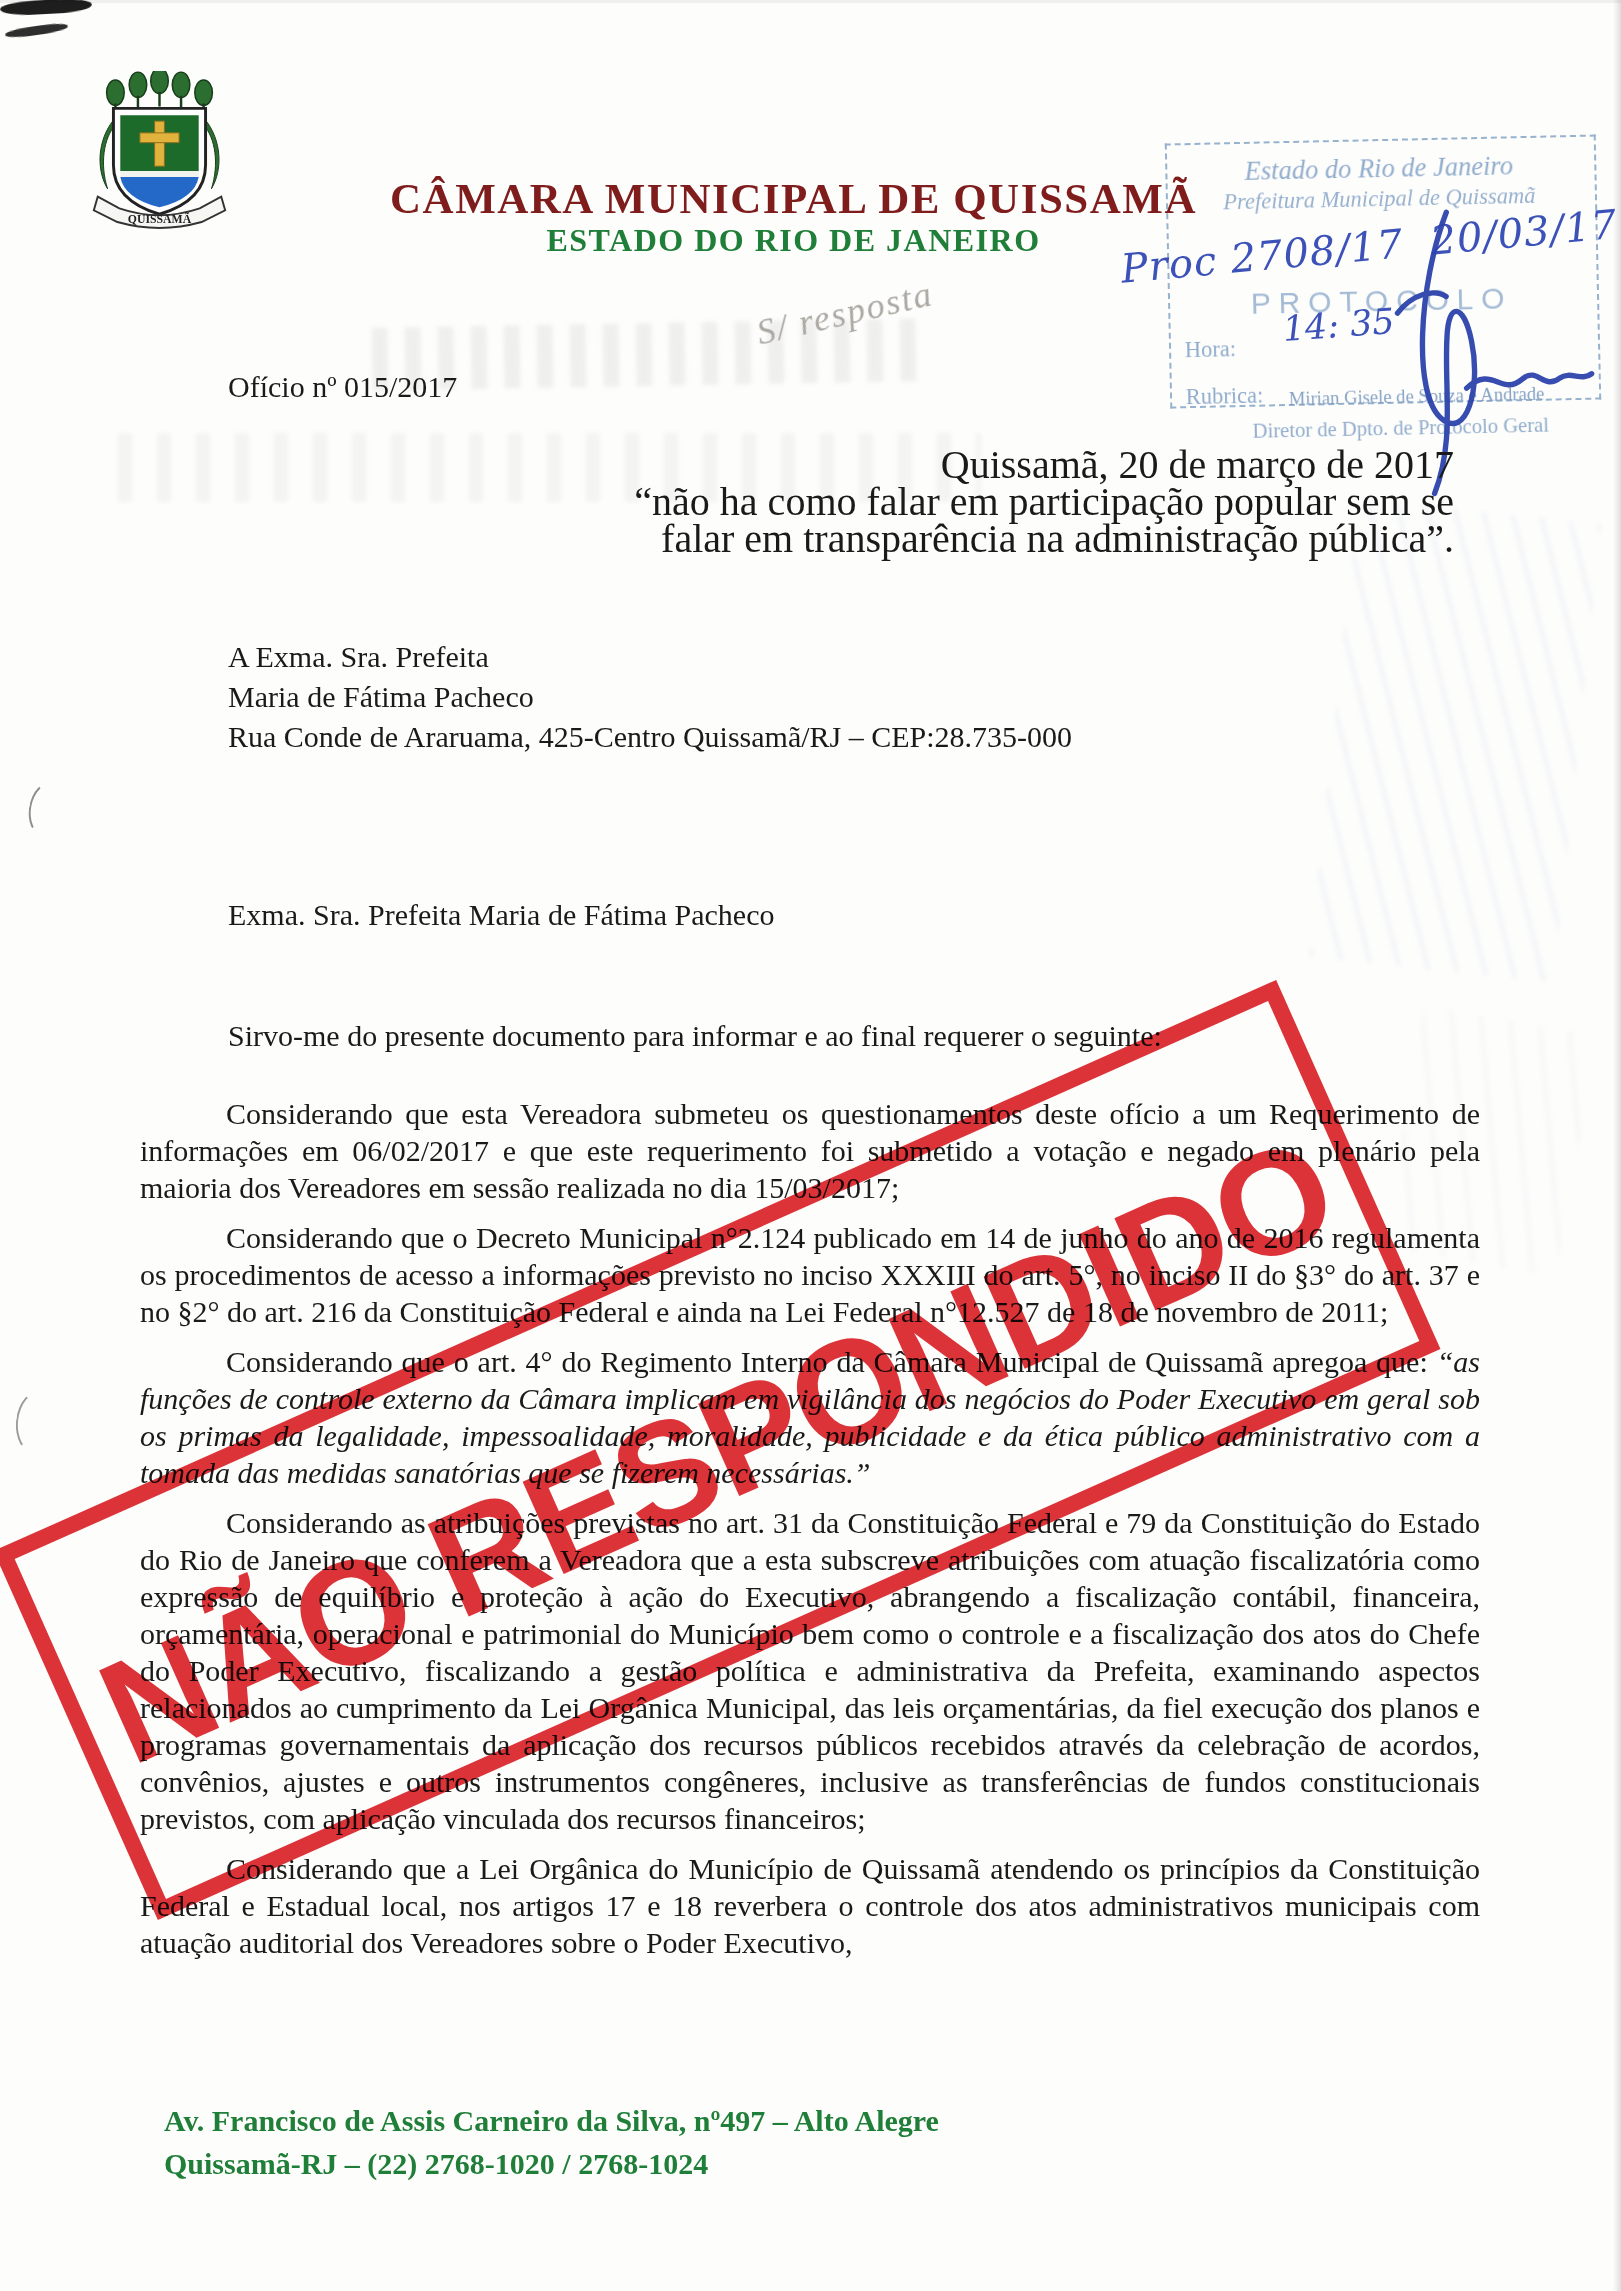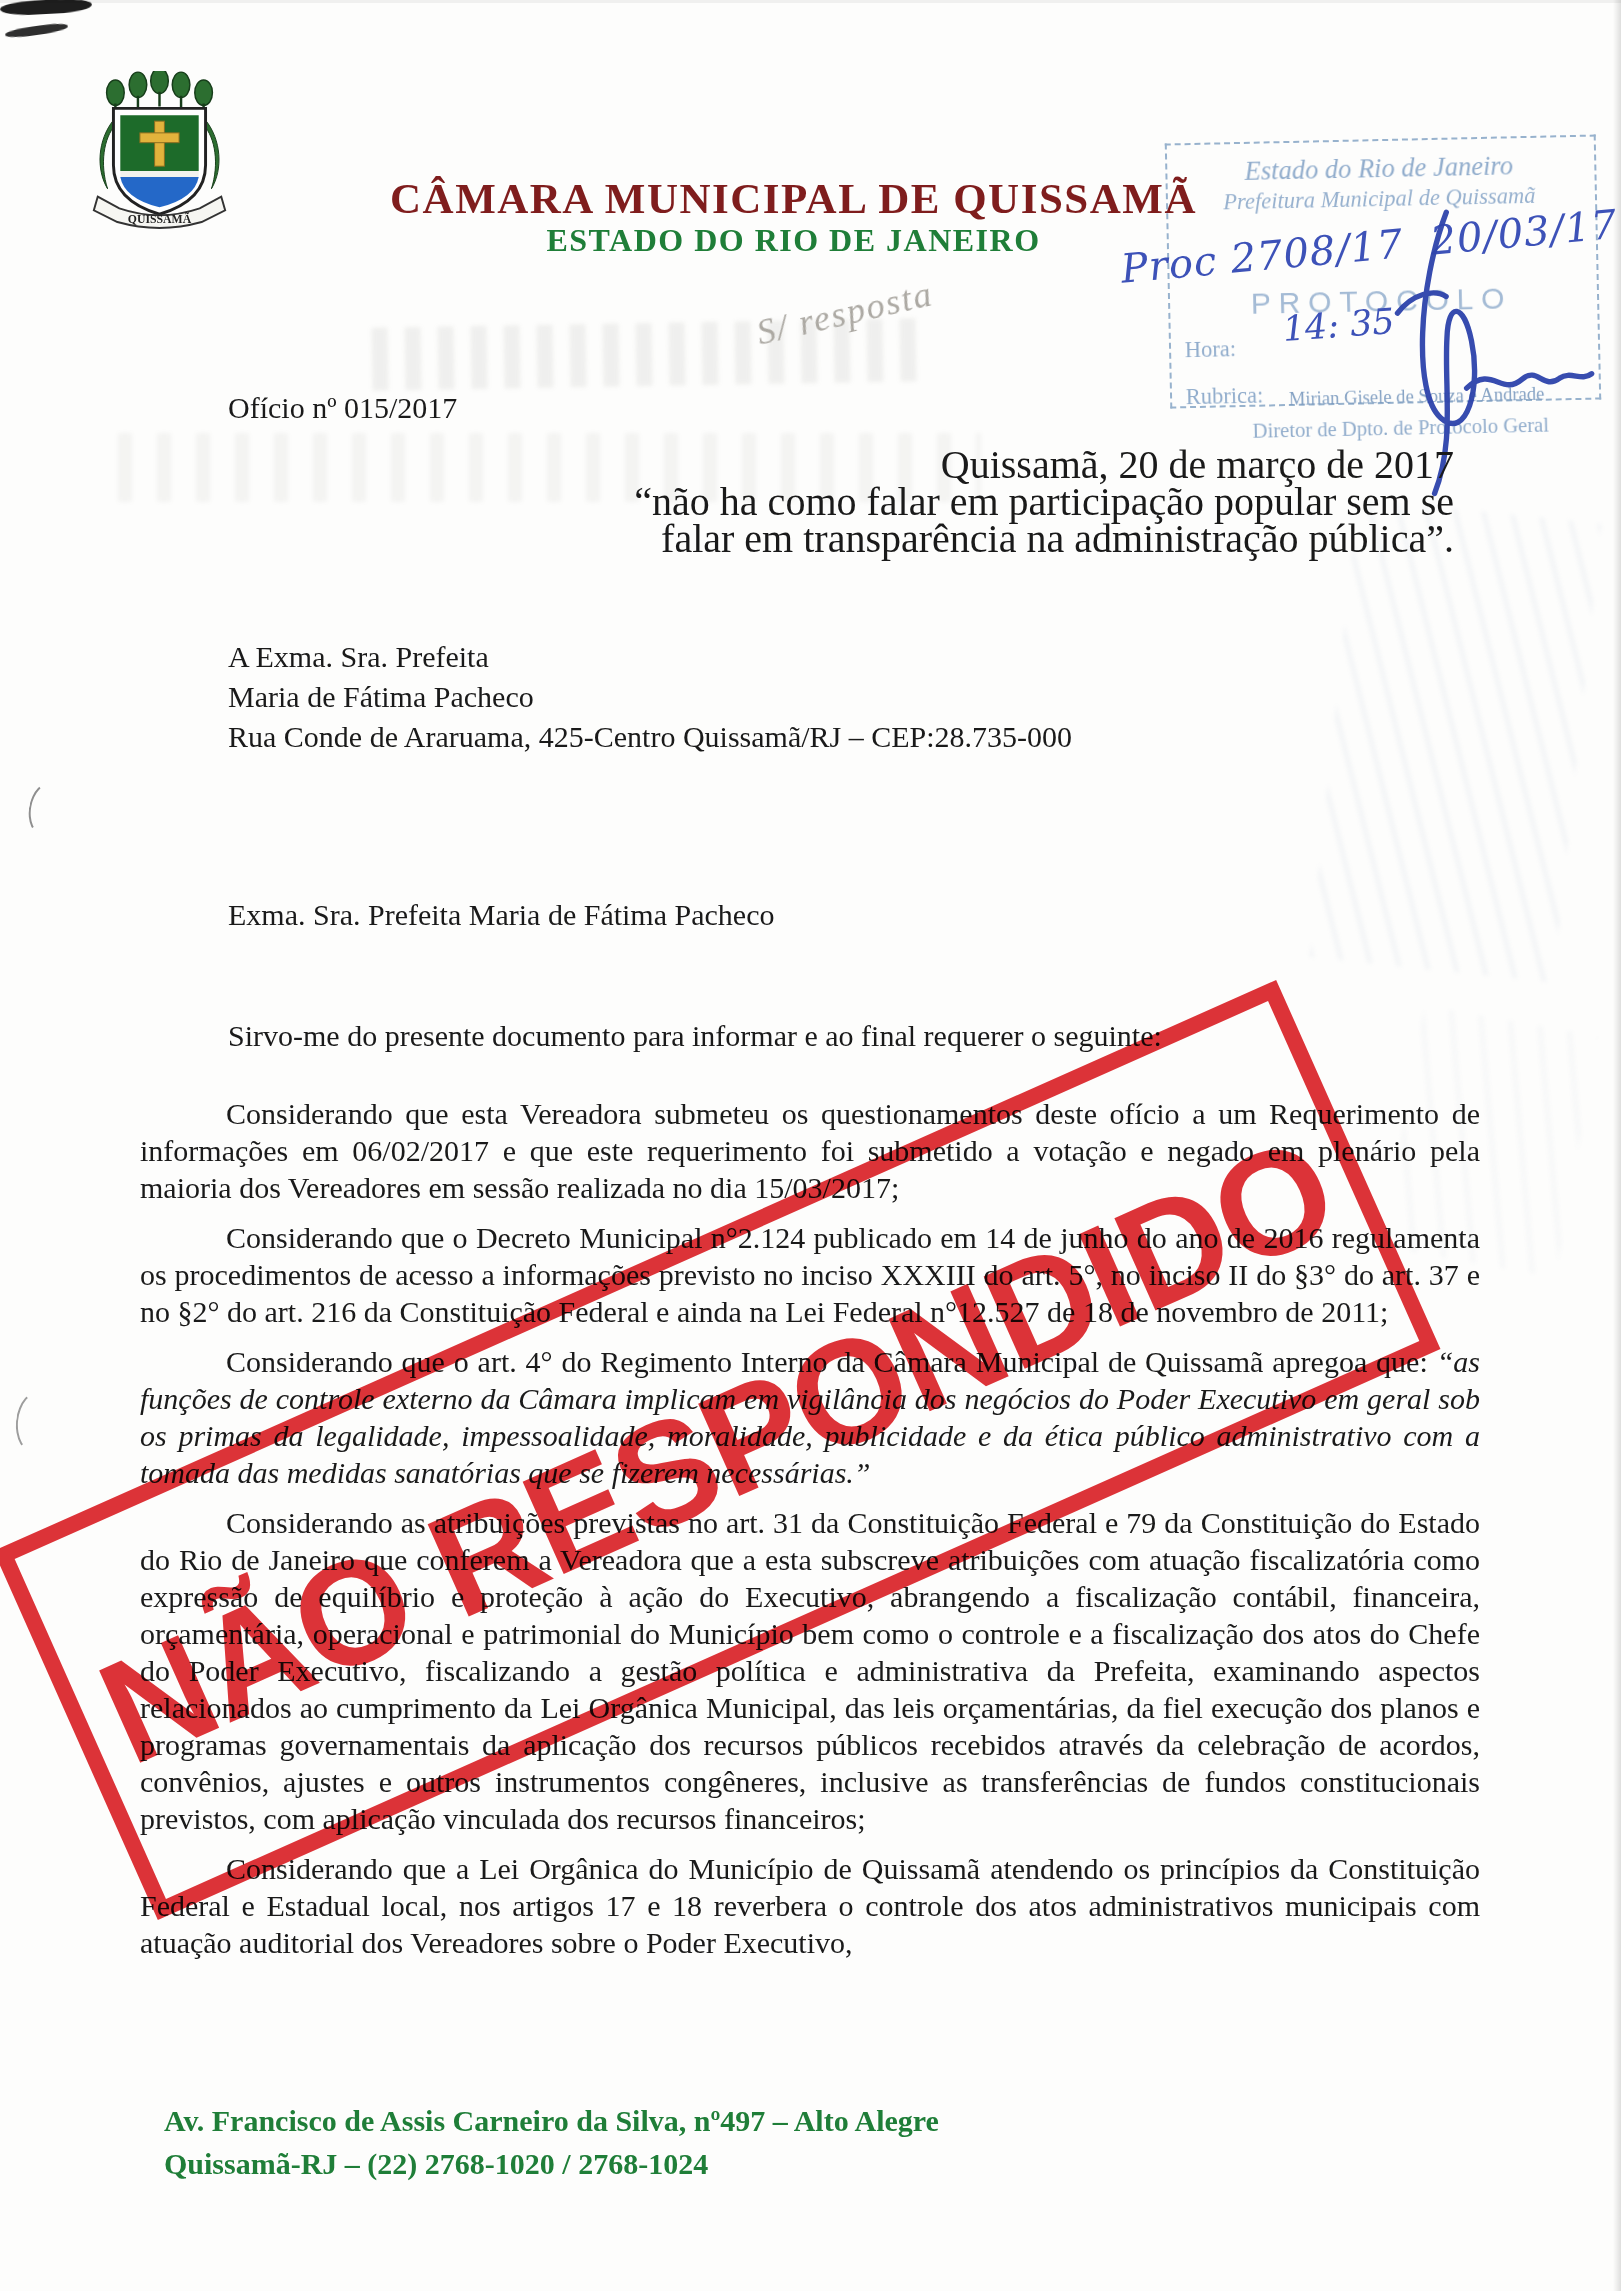--- a/index.html
+++ b/index.html
@@ -41,21 +41,21 @@
   .ps-hora{position:absolute;left:15.7px;top:194px;font-size:22.5px;color:rgba(125,158,195,.85);filter:blur(0.3px);}
   .ps-rub{position:absolute;left:15.7px;top:241px;font-size:22.5px;color:rgba(125,158,195,.85);filter:blur(0.3px);}
   .ps-name{position:absolute;left:65px;top:247px;width:363px;text-align:center;font-size:18.6px;color:rgba(120,152,190,.9);filter:blur(0.4px);}
   .ps-title{position:absolute;left:29px;top:278px;width:402px;text-align:center;font-size:20.6px;color:rgba(125,158,195,.85);filter:blur(0.4px);}
   .hand{color:#3d52b8;font-style:italic;font-family:"DejaVu Serif",serif;}
   .ps-proc{position:absolute;left:-47px;top:84px;font-size:40px;letter-spacing:1px;transform:rotate(-4deg);white-space:pre;}
   .ps-time{position:absolute;left:114px;top:165px;font-size:35px;transform:rotate(-3deg);}
   .ps-sig{position:absolute;left:135px;top:57px;overflow:visible;}
 
   
-  .oficio{left:228px;top:370px;font-size:30px;margin-top:21px;}
+  .oficio{left:228px;top:370px;font-size:30px;}
   .pencil{left:755px;top:292px;font-size:36px;font-style:italic;color:#aca9a3;transform:rotate(-13deg);letter-spacing:2px;filter:blur(0.4px);white-space:nowrap;}
   .dateblock{left:588px;top:446px;width:866px;text-align:right;font-size:40px;line-height:37px;}
   .recipient{left:228px;top:637px;font-size:30px;line-height:40px;}
   .email{color:#2323a8;text-decoration:underline;}
   .salut{left:228px;top:898px;font-size:30px;}
   .intro{left:228px;top:1019px;font-size:30px;}
   .bodytext{left:127px;top:1082px;width:1366px;font-size:30px;line-height:37px;text-align:justify;}
   .bodytext p{margin:13px;text-indent:86px;}
   .ital{font-style:italic;}
 

